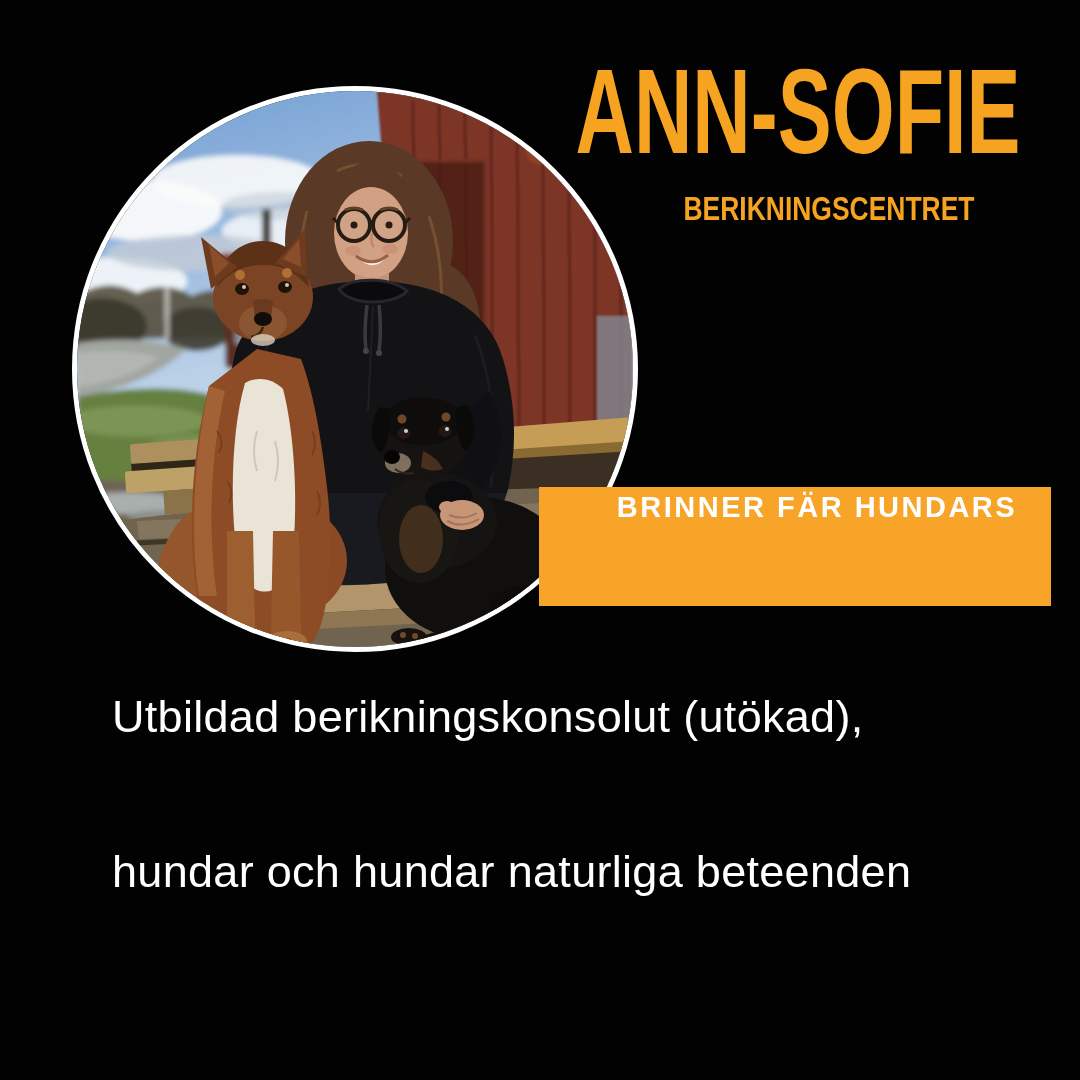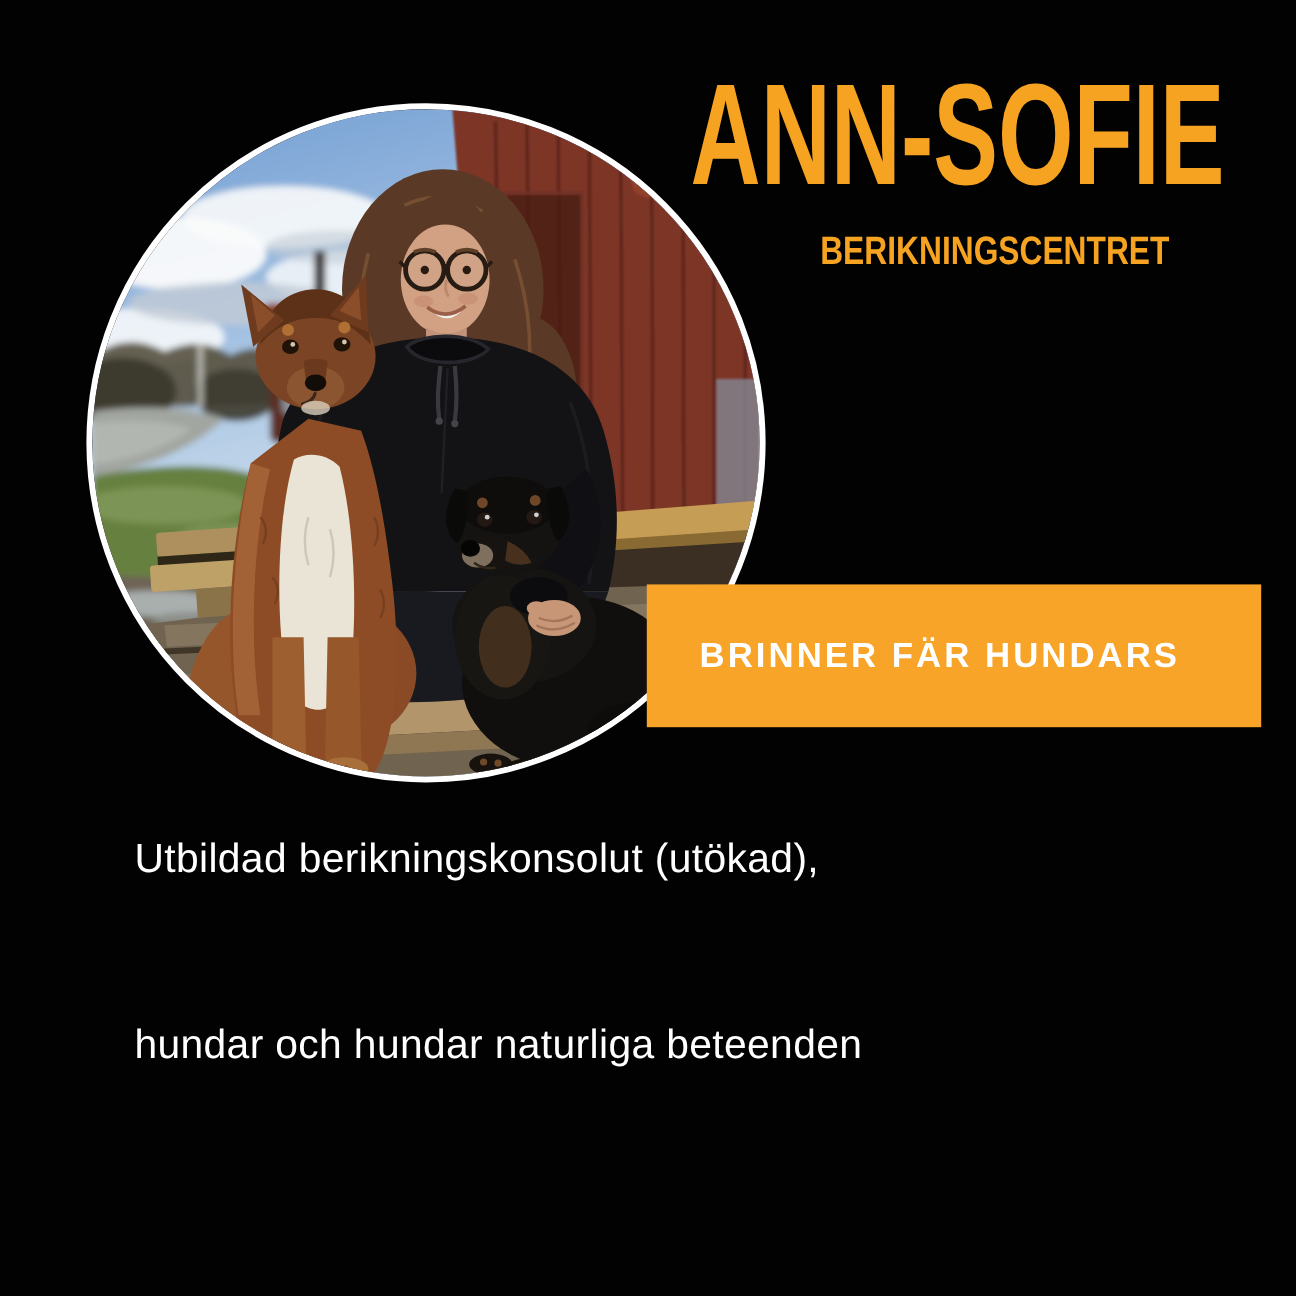--- a/index.html
+++ b/index.html
@@ -11,26 +11,26 @@
     border-radius:50%;border:5px solid #FFFFFF;overflow:hidden;box-sizing:border-box;
     background:#1a1a1a;z-index:1;}
   .photo-circle svg{display:block;width:556px;height:556px;}
 
   .header-block{position:absolute;left:540px;top:0;width:540px;height:250px;z-index:2;}
   .header-block text{fill:#F5A321;font-weight:bold;}
   .header-block .title{font-size:120px;}
   .header-block .subtitle{font-size:33px;}
 
   .banner{position:absolute;left:539px;top:487px;width:512px;height:119px;
-    background:#F7A428;z-index:3;display:flex;flex-direction:column;justify-content:center;
+    background:#F7A428;z-index:3;display:flex;flex-direction:row;justify-content:center;
     padding-left:44px;box-sizing:border-box;color:#FFFFFF;font-weight:bold;
     font-size:29px;letter-spacing:2.5px;line-height:40px;}
 
   .body-text{position:absolute;left:112px;z-index:2;color:#FFFFFF;
-    font-size:34px;line-height:47px;letter-spacing:0.3px;font-weight:normal;}
+    font-size:45px;line-height:47px;letter-spacing:0.3px;font-weight:normal;}
   #para1{top:693px;}
   #para2{top:848px;}
 </style>
 </head>
 <body>
 
 <div class="canvas">
 
   <div class="photo-circle">
     <svg viewBox="0 0 556 556" aria-hidden="true">

